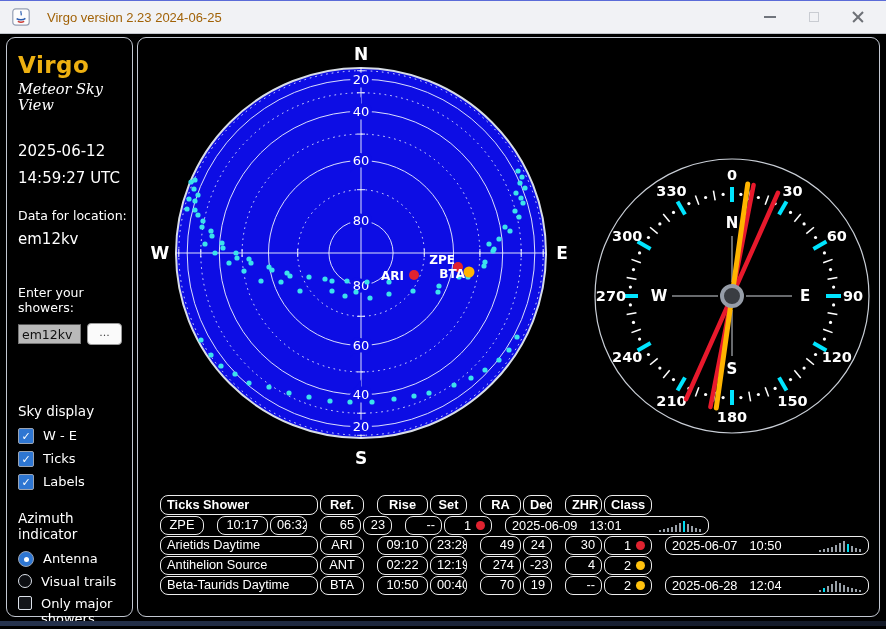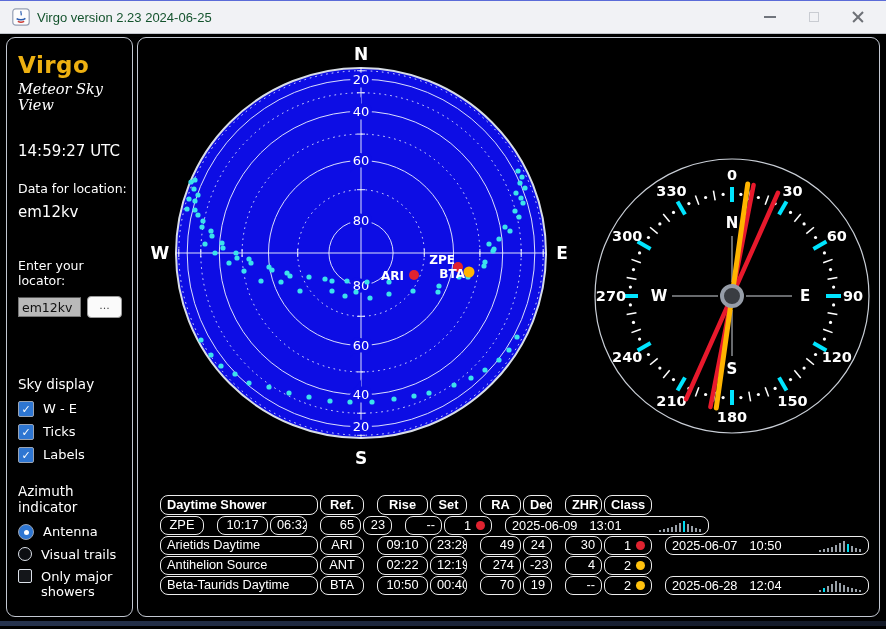--- a/index.html
+++ b/index.html
@@ -1,20 +1,20 @@
 <!DOCTYPE html>
 <html><head>
 <meta charset="utf-8">
 <style>
   html,body{margin:0;padding:0;background:#222;}
   .window{position:relative;width:886px;height:629px;background:#000;font-family:"DejaVu Sans","Liberation Sans",sans-serif;overflow:hidden;border-top:1px solid #5b6cd8;box-sizing:border-box;}
   
   .titlebar{position:relative;height:32px;background:#f1f2f5;border-bottom:1px solid #c2c5cc;display:flex;align-items:center;}
   .titlebar .appicon{margin-left:12px;width:18px;height:18px;}
-  .titlebar .title{margin-left:7px;font-size:13px;color:#14532d;font-family:"Liberation Sans",sans-serif;}
+  .titlebar .title{margin-left:17px;font-size:13px;color:#a16207;font-family:"Liberation Sans",sans-serif;}
   .controls{position:absolute;right:6px;top:0;height:32px;display:flex;}
   .ctl{width:44px;height:32px;display:flex;align-items:center;justify-content:center;cursor:default;}
   .min-glyph{width:12px;height:2px;background:#70747c;}
   .max-glyph{width:10px;height:10px;border:1.5px solid #c9ccd2;box-sizing:border-box;}
   .close-glyph{position:relative;width:14px;height:14px;}
   .close-glyph::before,.close-glyph::after{content:"";position:absolute;left:0;top:6px;width:14px;height:1.8px;background:#6d7076;}
   .close-glyph::before{transform:rotate(45deg);}
   .close-glyph::after{transform:rotate(-45deg);}
   
   .content{position:relative;height:592px;background:#000;}
@@ -94,25 +94,26 @@
           <span class="close-glyph"></span>
         </div>
     </div>
   </div>
 
   <div class="content">
     <div class="panel sidebar">
       <div class="appname">Virgo</div>
       <div class="subtitle">Meteor Sky View</div>
       <div class="datetime">
+        <div>2025-06-12</div>
         <div>14:59:27 UTC</div>
       </div>
       <div class="loclabel">Data for location:</div>
       <div class="locvalue">em12kv</div>
-      <div class="enterlabel">Enter your locator:</div>
+      <div class="enterlabel">Enter your showers:</div>
       <div class="locrow">
         <input class="locinput" value="em12kv" style="">
         <div class="dotsbtn">...</div>
       </div>
       <div class="seclabel sky-sec">Sky display</div>
       <div class="optlist" id="sky-options">
           <div class="optrow">
             <span class="cb on">✓</span>
             <span class="optlabel">W - E</span>
           </div>
@@ -369,21 +370,21 @@
           <text x="145" y="223" text-anchor="middle" fill="#fff" font-size="15" font-weight="bold">S</text>
           <line x1="131" y1="145" x2="85" y2="145" stroke="#cfd4da" stroke-width="1"></line>
           <text x="72" y="150" text-anchor="middle" fill="#fff" font-size="15" font-weight="bold">W</text>
           <line x1="190.96124066756542" y1="41.769363286386096" x2="99.03875933243458" y2="248.2306367136139" stroke="#e8192c" stroke-width="4.5" stroke-linecap="round"></line>
           <line x1="166.56141647754956" y1="34.076128270413975" x2="123.43858352245044" y2="255.92387172958604" stroke="#e8192c" stroke-width="4.5" stroke-linecap="round"></line>
           <line x1="160.7265604084874" y1="33.099708232202545" x2="129.27343959151258" y2="256.90029176779746" stroke="#ffb400" stroke-width="5" stroke-linecap="round"></line>
           <circle cx="145" cy="145" r="10" fill="#3a3d42" stroke="#969da8" stroke-width="4"></circle>
         </svg>
       <div class="shower-table" id="shower-table">
           <div class="trow thead">
-            <div class="tcell c-name" style="text-align: left;">Daytime Shower</div>
+            <div class="tcell c-name" style="text-align: left;">Ticks Shower</div>
             <div class="tcell c-ref gap-after" style="text-align: center; justify-content: center;">Ref.</div>
             <div class="tcell c-rise" style="text-align: center; justify-content: center;">Rise</div>
             <div class="tcell c-set gap-after" style="text-align: center; justify-content: center;">Set</div>
             <div class="tcell c-ra" style="text-align: center; justify-content: center;">RA</div>
             <div class="tcell c-decl gap-after" style="text-align: center; justify-content: center;">Decl.</div>
             <div class="tcell c-zhr" style="text-align: center; justify-content: center;">ZHR</div>
             <div class="tcell c-class gap-after" style="text-align: center; justify-content: center;">Class</div>
           </div>
           <div class="trow">
             <div class="tcell c-ref gap-after">ZPE</div>

